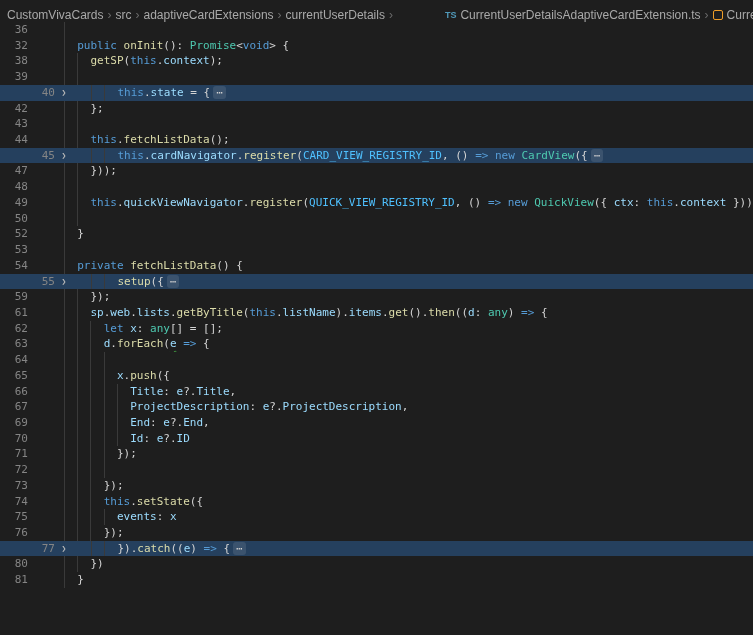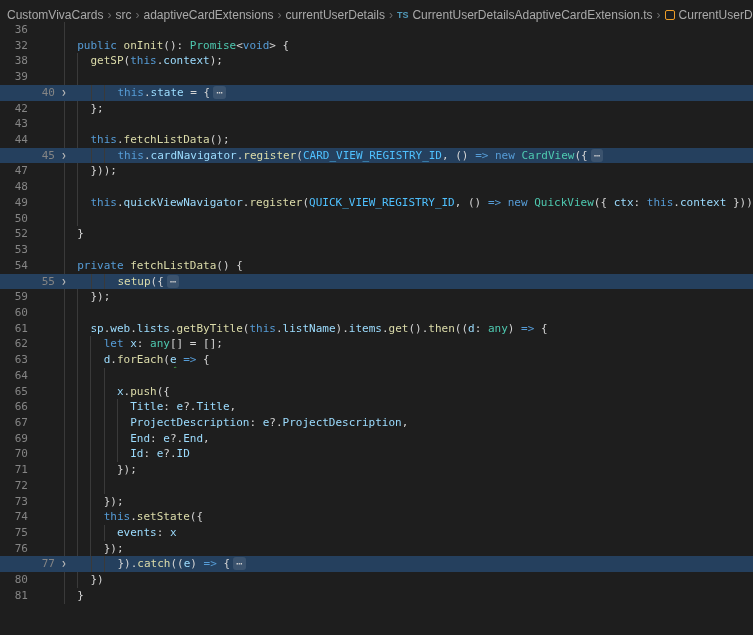--- a/index.html
+++ b/index.html
@@ -17,20 +17,21 @@
     background:var(--breadcrumb-bg,#1e1e1e);
     font-family:"Liberation Sans",sans-serif;font-size:12px;
     color:var(--breadcrumb-text,#a9a9a9);
   }
   .crumb{display:inline-flex;align-items:center;cursor:pointer;}
   .crumb-sep{color:#6a6a6a;margin:0 4px;font-size:12px;}
   .ts-icon{
     color:var(--ts-icon,#519aba);font-weight:bold;font-size:9px;
     margin-right:4px;letter-spacing:0;
     font-family:"Liberation Sans",sans-serif;
+    margin-left:48px;
   }
   .class-icon{
     display:inline-block;width:8px;height:8px;margin-right:4px;
     border:1.5px solid var(--class-icon,#ee9d28);border-radius:2px;
   }
 
   
   .editor{flex:1;position:relative;overflow:hidden;}
   .row{display:flex;height:15.72px;line-height:15.72px;font-size:11px;}
   .row.hl{background:var(--fold-highlight,#25405e);padding-left:27px;}
@@ -179,25 +180,20 @@
         <span class="ln">55</span>
         <span class="fold-col">❯</span>
         <span class="code"><span class="gd"></span><span class="gd"></span><span class="tk-f">setup</span><span class="tk-p">({</span><span class="fold-dots">⋯</span></span>
       </div>
       <div class="row">
         <span class="ln">59</span>
         <span class="fold-col"></span>
         <span class="code"><span class="gd"></span><span class="gd"></span><span class="tk-p">});</span></span>
       </div>
       <div class="row">
-        <span class="ln">60</span>
-        <span class="fold-col"></span>
-        <span class="code"><span class="gd"></span><span class="gd"></span></span>
-      </div>
-      <div class="row">
         <span class="ln">61</span>
         <span class="fold-col"></span>
         <span class="code"><span class="gd"></span><span class="gd"></span><span class="tk-v">sp</span><span class="tk-p">.</span><span class="tk-v">web</span><span class="tk-p">.</span><span class="tk-v">lists</span><span class="tk-p">.</span><span class="tk-f">getByTitle</span><span class="tk-p">(</span><span class="tk-k">this</span><span class="tk-p">.</span><span class="tk-v">listName</span><span class="tk-p">).</span><span class="tk-v">items</span><span class="tk-p">.</span><span class="tk-f">get</span><span class="tk-p">().</span><span class="tk-f">then</span><span class="tk-p">((</span><span class="tk-v">d</span><span class="tk-p">: </span><span class="tk-t">any</span><span class="tk-p">) </span><span class="tk-k">=&gt;</span><span class="tk-p"> {</span></span>
       </div>
       <div class="row">
         <span class="ln">62</span>
         <span class="fold-col"></span>
         <span class="code"><span class="gd"></span><span class="gd"></span><span class="gd"></span><span class="tk-k">let</span><span class="tk-p"> </span><span class="tk-v">x</span><span class="tk-p">: </span><span class="tk-t">any</span><span class="tk-p">[] = [];</span></span>
       </div>
       <div class="row">

